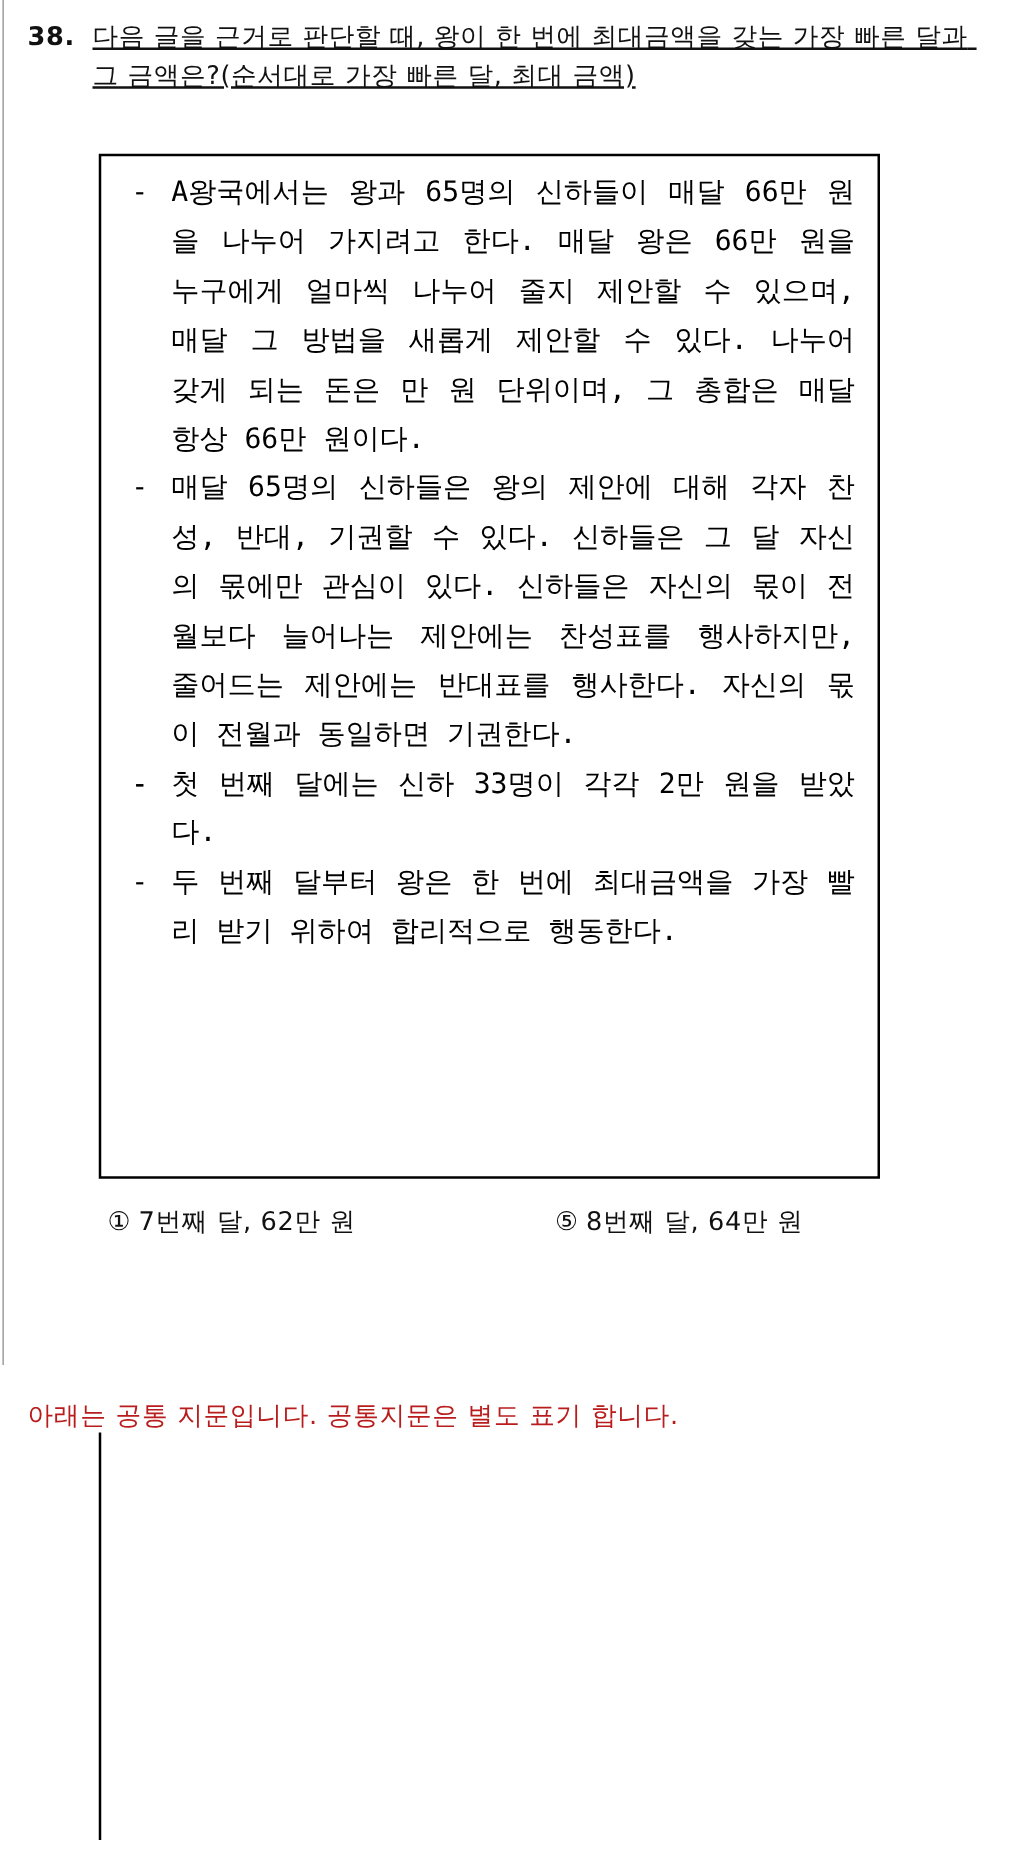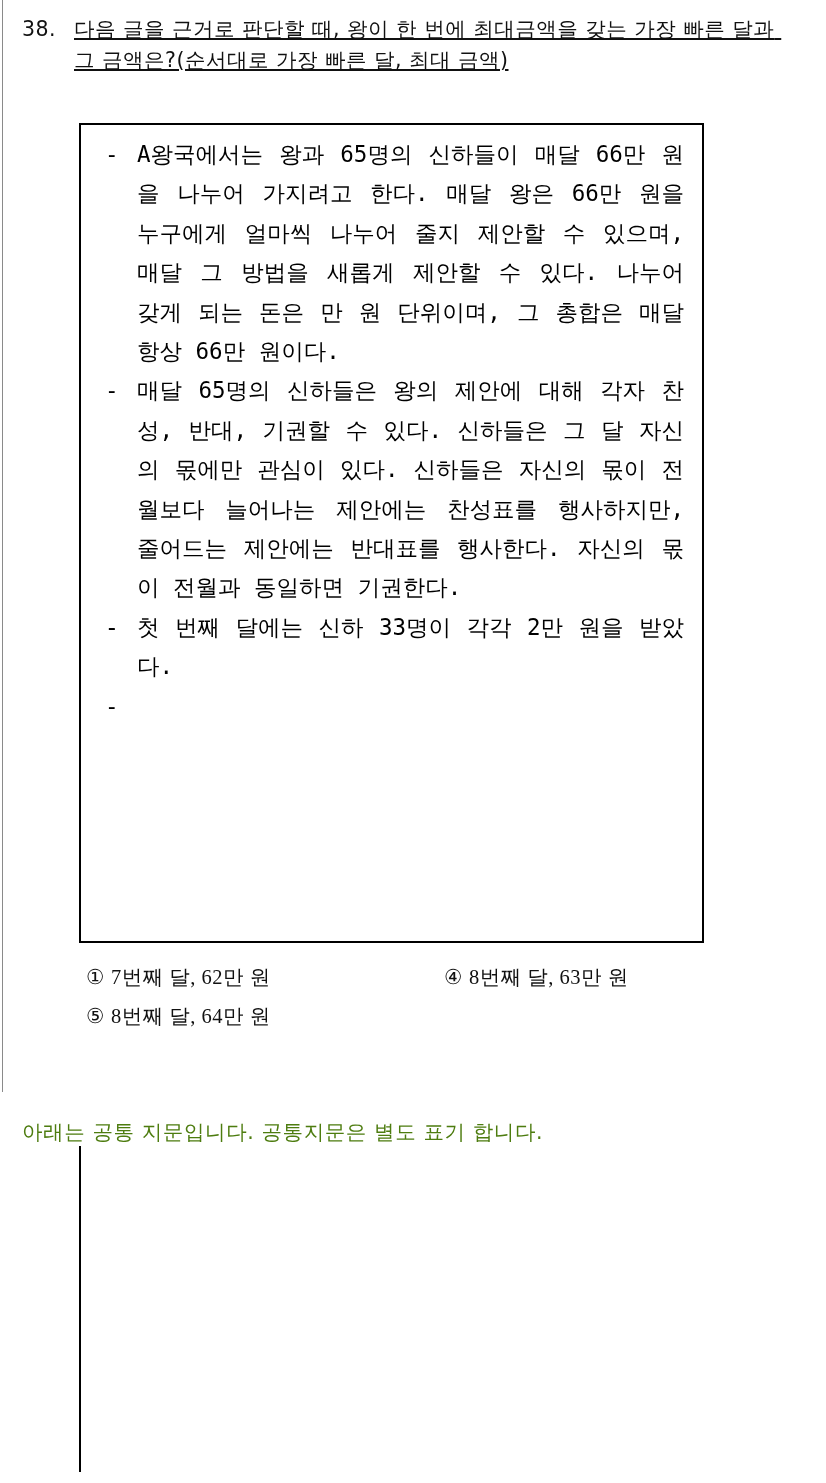--- a/index.html
+++ b/index.html
@@ -29,20 +29,21 @@
       top: 14px;
       width: 760px;
       font-size: 20.5px;
       line-height: 31px;
       letter-spacing: 0.5px;
     }
     .question .num {
       position: absolute;
       left: 0;
       top: 0;
+      font-weight: bold;
     }
     .question .stem {
       margin-left: 52px;
       display: block;
       white-space: pre-wrap;
       text-decoration: underline;
     }
     .passage-box {
       position: absolute;
       left: 79px;
@@ -80,34 +81,33 @@
       width: 660px;
       font-size: 20.5px;
       line-height: 39px;
       letter-spacing: 0.5px;
       display: grid;
       grid-template-columns: 358px 300px;
       row-gap: 0px;
     }
     .choice {
       white-space: nowrap;
-      font-family: Liberation Serif, serif;
     }
     .choice .marker {
       display: inline-block;
       margin-right: 6px;
     }
     .notice {
       position: absolute;
       left: 22px;
       top: 1118px;
       font-size: 20.5px;
       line-height: 28px;
       letter-spacing: 0.6px;
-      color: #4d7c0f;
+      color: #b91c1c;
     }
     .common-passage-line {
       position: absolute;
       left: 79px;
       top: 1146px;
       width: 2px;
       height: 326px;
       background: #000000;
     }
   </style>
@@ -133,30 +133,28 @@
     </li>
     <li>
       <span class="dash">-</span>
     </li>
     <li>
       <span class="dash">-</span>
       <span>첫 번째 달에는 신하 33명이 각각 2만 원을 받았다.</span>
     </li>
     <li>
       <span class="dash">-</span>
+      <span>두 번째 달부터 왕은 한 번에 최대금액을 가장 빨리 받기 위하여 합리적으로 행동한다.</span>
     </li>
   </ul>
 </div>
 
 <div class="choices">
   <div class="choice">
     <span class="marker">①</span><span>7번째 달, 62만 원</span>
-  </div>
-  <div class="choice">
-    <span class="marker">④</span><span>8번째 달, 63만 원</span>
   </div>
   <div class="choice">
     <span class="marker">⑤</span><span>8번째 달, 64만 원</span>
   </div>
 </div>
 
 <div class="notice">아래는 공통 지문입니다. 공통지문은 별도 표기 합니다.</div>
 
 <div class="common-passage-line"></div>
 

